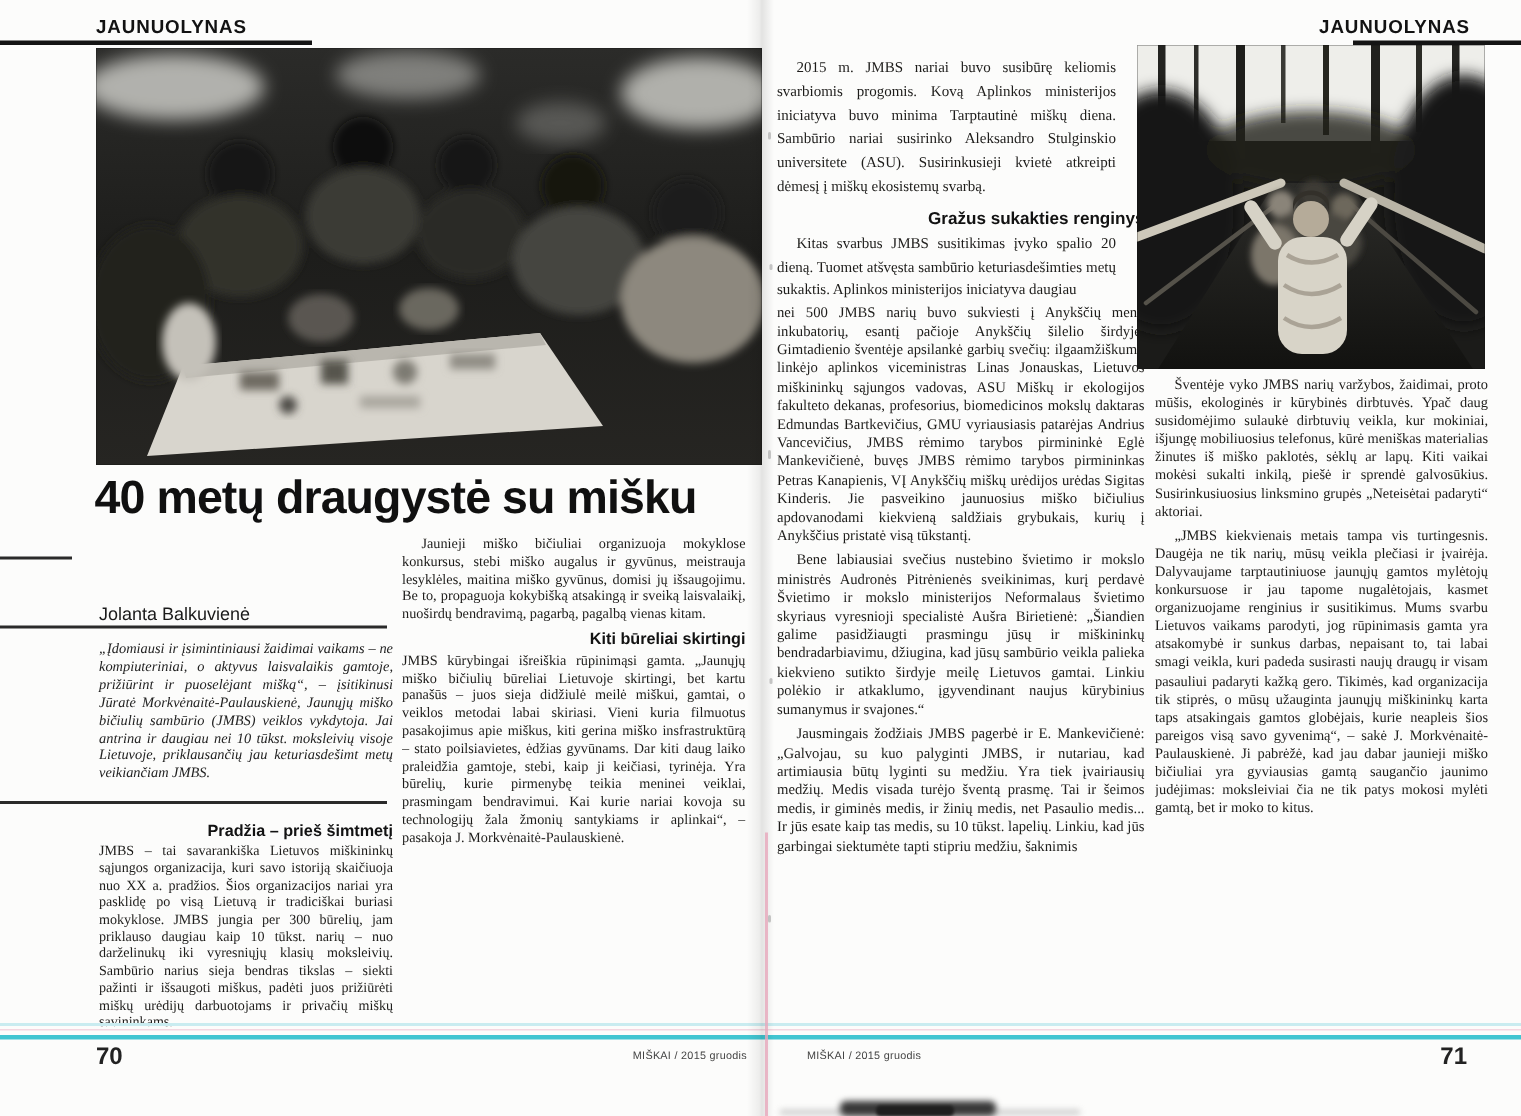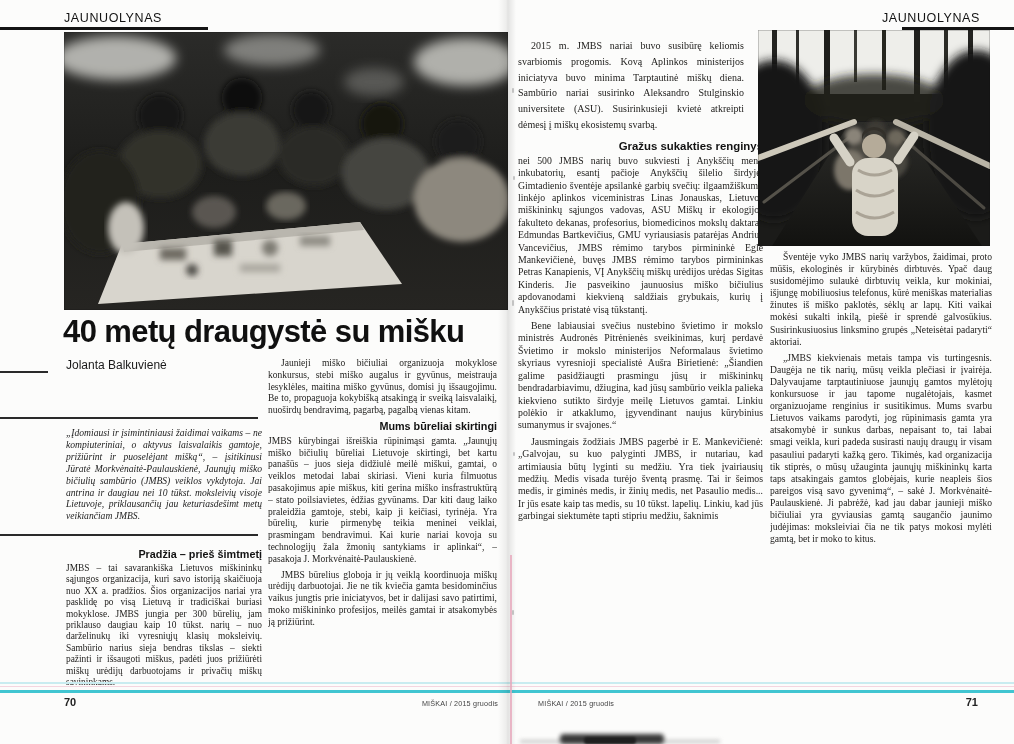--- a/index.html
+++ b/index.html
@@ -4,50 +4,50 @@
 <style>
   html,body{margin:0;padding:0;background:#e9e9e7;}
   #canvas{
     position:relative;width:1014px;height:744px;margin:0 auto;
     background:#fcfcfb;overflow:hidden;
     font-family:"Liberation Serif",serif;color:#1d1c1a;
   }
   .abs{position:absolute;}
   
   .kicker{
-    font-family:"Liberation Sans",sans-serif;font-weight:400;
+    font-family:"Liberation Sans",sans-serif;font-weight:700;
     font-size:12.5px;letter-spacing:.6px;color:#121212;text-align:center;
   }
   .kicker-rule{height:2.5px;background:#141414;}
   
   .title{
     font-family:Liberation Sans, sans-serif;font-weight:700;
     font-size:31px;letter-spacing:-.6px;color:#101010;white-space:nowrap;text-align:right;
   }
-  .author{font-family:"Liberation Sans",sans-serif;font-size:12px;color:#1a1a1a;}
+  .author{font-family:"Liberation Sans",sans-serif;font-size:12px;color:#1a1a1a;margin-top:44px;}
   .thin-rule{height:1.5px;background:#2a2a2a;}
   .credit{font-style:italic;font-size:10.2px;line-height:13.5px;color:#222;}
   .quote{font-style:italic;font-size:9.6px;line-height:11.9px;text-align:justify;color:#222;}
   
   .bodytext{font-size:9.4px;line-height:11.4px;text-align:justify;}
   .bodytext p{margin:0 0 4px 0;}
   .col2text{font-size:9.5px;line-height:11.8px;text-align:justify;}
   .col2text p{margin:0 0 4px 0;}
   .r-body{font-size:9.8px;line-height:12.4px;text-align:justify;}
   .r-body p{margin:0 0 4px 0;}
   .r-col2{font-size:9.6px;line-height:12.1px;text-align:justify;}
   .r-col2 p{margin:0 0 4px 0;}
   .lede{font-size:10px;line-height:15.8px;text-align:justify;width:226px;}
   .subhead{
     font-family:"Liberation Sans",sans-serif;font-weight:700;
     font-size:10.8px;color:#121212;margin:3px 0 3px 0;text-align:right;
   }
   .indent{text-indent:13px;}
   
-  .pagenum{font-family:"Liberation Sans",sans-serif;font-weight:700;font-size:11px;color:#222;}
+  .pagenum{font-family:"Liberation Sans",sans-serif;font-weight:700;font-size:16px;color:#222;}
   .journal{font-family:"Liberation Sans",sans-serif;font-size:7.2px;color:#444;letter-spacing:.2px;}
   
   .cyan-light{background:#c9ecf0;}
   .cyan-strong{background:#41c5d1;}
   .pink-line{background:#efc6d4;}
   .seam{background:linear-gradient(90deg,rgba(0,0,0,0) 0%,rgba(0,0,0,.06) 45%,rgba(0,0,0,.10) 55%,rgba(0,0,0,0) 100%);}
   .speck{background:#9a9a9a;opacity:.55;border-radius:1px;}
   .smudge{background:#383838;border-radius:4px;filter:blur(2px);}
   .smudge-core{background:#1f1f1f;border-radius:3px;filter:blur(1px);}
   .smudge-wide{background:#9f9f9f;filter:blur(2px);opacity:.6;}
@@ -128,37 +128,37 @@
 
     <div class="abs" style="left:66px;top:545px;width:196px;height:140px;overflow:hidden;">
       <div class="subhead">Pradžia – prieš šimtmetį</div>
       <div class="bodytext">
           <p>JMBS – tai savarankiška Lietuvos miškininkų sąjungos organizacija, kuri savo istoriją skaičiuoja nuo XX a. pradžios. Šios organizacijos nariai yra pasklidę po visą Lietuvą ir tradiciškai buriasi mokyklose. JMBS jungia per 300 būrelių, jam priklauso daugiau kaip 10 tūkst. narių – nuo darželinukų iki vyresniųjų klasių moksleivių. Sambūrio narius sieja bendras tikslas – siekti pažinti ir išsaugoti miškus, padėti juos prižiūrėti miškų urėdijų darbuotojams ir privačių miškų savininkams.</p>
         </div>
     </div>
 
     <div class="abs col2text" style="left:268px;top:358px;width:229px;height:327px;overflow:hidden;">
       <p class="indent">Jaunieji miško bičiuliai organizuoja mokyklose konkursus, stebi miško augalus ir gyvūnus, meistrauja lesyklėles, maitina miško gyvūnus, domisi jų išsaugojimu. Be to, propaguoja kokybišką atsakingą ir sveiką laisvalaikį, nuoširdų bendravimą, pagarbą, pagalbą vienas kitam.</p>
-      <div class="subhead">Mums būreliai skirtingi</div>
+      <div class="subhead">Kiti būreliai skirtingi</div>
       <p>JMBS kūrybingai išreiškia rūpinimąsi gamta. „Jaunųjų miško bičiulių būreliai Lietuvoje skirtingi, bet kartu panašūs – juos sieja didžiulė meilė miškui, gamtai, o veiklos metodai labai skiriasi. Vieni kuria filmuotus pasakojimus apie miškus, kiti gerina miško insfrastruktūrą – stato poilsiavietes, ėdžias gyvūnams. Dar kiti daug laiko praleidžia gamtoje, stebi, kaip ji keičiasi, tyrinėja. Yra būrelių, kurie pirmenybę teikia meninei veiklai, prasmingam bendravimui. Kai kurie nariai kovoja su technologijų žala žmonių santykiams ir aplinkai“, – pasakoja J. Morkvėnaitė-Paulauskienė.</p>
-      <p class="indent">JMBS būrelius globoja ir jų veiklą koordinuoja miškų urėdijų darbuotojai. Jie ne tik kviečia gamta besidominčius vaikus jungtis prie iniciatyvos, bet ir dalijasi savo patirtimi, moko miškininko profesijos, meilės gamtai ir atsakomybės ją prižiūrint.</p>
     </div>
 
     <div class="abs pagenum" style="left:64px;top:696px;">70</div>
     <div class="abs journal" style="left:358px;top:699px;width:140px;text-align:right;">MIŠKAI / 2015 gruodis</div>
   </div>
 
   <div class="abs" style="left:507px;top:0;width:507px;height:744px;">
 
     <div class="abs kicker" style="right:34px;top:11px;">JAUNUOLYNAS</div>
     <div class="abs kicker-rule" style="right:0;top:27px;width:112px;"></div>
 
     <div class="abs" style="left:11px;top:38px;width:245px;height:646px;overflow:hidden;">
       <div class="lede indent" style="margin-bottom:7px;">2015 m. JMBS nariai buvo susibūrę keliomis svarbiomis progomis. Kovą Aplinkos ministerijos iniciatyva buvo minima Tarptautinė miškų diena. Sambūrio nariai susirinko Aleksandro Stulginskio universitete (ASU). Susirinkusieji kvietė atkreipti dėmesį į miškų ekosistemų svarbą.</div>
       <div class="subhead" style="font-size:11.4px;">Gražus sukakties renginys</div>
+      <div class="lede indent" style="margin-bottom:1px;">Kitas svarbus JMBS susitikimas įvyko spalio 20 dieną. Tuomet atšvęsta sambūrio keturiasdešimties metų sukaktis. Aplinkos ministerijos iniciatyva daugiau</div>
       <div class="r-body">
         <p>nei 500 JMBS narių buvo sukviesti į Anykščių meno inkubatorių, esantį pačioje Anykščių šilelio širdyje. Gimtadienio šventėje apsilankė garbių svečių: ilgaamžiškumo linkėjo aplinkos viceministras Linas Jonauskas, Lietuvos miškininkų sąjungos vadovas, ASU Miškų ir ekologijos fakulteto dekanas, profesorius, biomedicinos mokslų daktaras Edmundas Bartkevičius, GMU vyriausiasis patarėjas Andrius Vancevičius, JMBS rėmimo tarybos pirmininkė Eglė Mankevičienė, buvęs JMBS rėmimo tarybos pirmininkas Petras Kanapienis, VĮ Anykščių miškų urėdijos urėdas Sigitas Kinderis. Jie pasveikino jaunuosius miško bičiulius apdovanodami kiekvieną saldžiais grybukais, kurių į Anykščius pristatė visą tūkstantį.</p>
         <p class="indent">Bene labiausiai svečius nustebino švietimo ir mokslo ministrės Audronės Pitrėnienės sveikinimas, kurį perdavė Švietimo ir mokslo ministerijos Neformalaus švietimo skyriaus vyresnioji specialistė Aušra Birietienė: „Šiandien galime pasidžiaugti prasmingu jūsų ir miškininkų bendradarbiavimu, džiugina, kad jūsų sambūrio veikla palieka kiekvieno sutikto širdyje meilę Lietuvos gamtai. Linkiu polėkio ir atkaklumo, įgyvendinant naujus kūrybinius sumanymus ir svajones.“</p>
         <p class="indent">Jausmingais žodžiais JMBS pagerbė ir E. Mankevičienė: „Galvojau, su kuo palyginti JMBS, ir nutariau, kad artimiausia būtų lyginti su medžiu. Yra tiek įvairiausių medžių. Medis visada turėjo šventą prasmę. Tai ir šeimos medis, ir giminės medis, ir žinių medis, net Pasaulio medis... Ir jūs esate kaip tas medis, su 10 tūkst. lapelių. Linkiu, kad jūs garbingai siektumėte tapti stipriu medžiu, šaknimis</p>
       </div>
     </div>
 
     <svg class="abs" style="left:251px;top:30px;" width="232" height="216" viewBox="0 0 232 216">
       <defs>
         <filter id="soft2">

